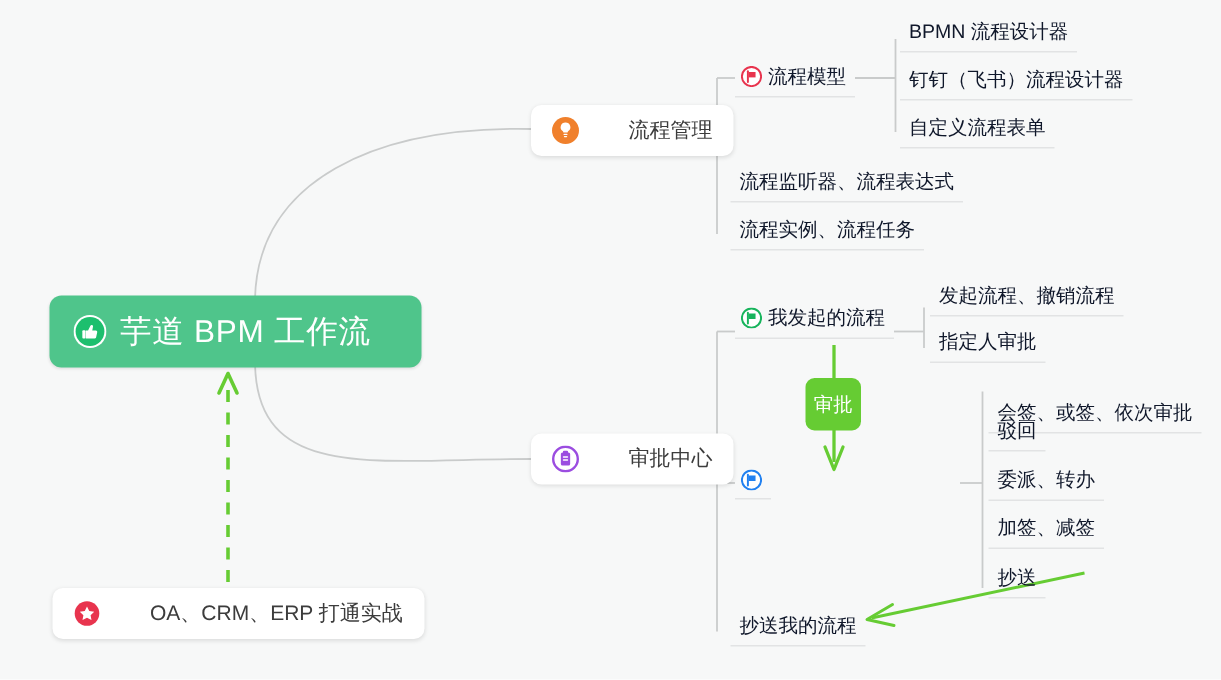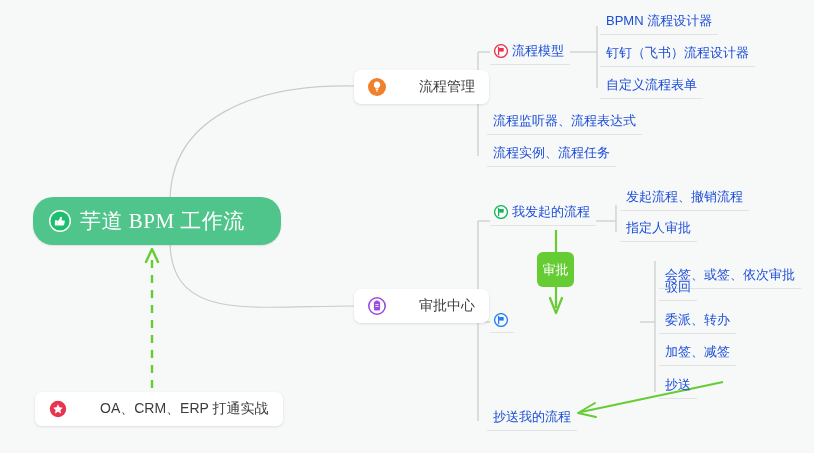--- a/index.html
+++ b/index.html
@@ -23,27 +23,26 @@
     width: 814px; height: 453px;
     pointer-events: none;
   }
 
   
   .root-node {
     position: absolute;
     left: 33px; top: 197px;
     width: 248px; height: 48px;
     background: #4FC58B;
-    border-radius: 20px;
+    border-radius: 8px;
     box-shadow: 0 1px 2px rgba(0,0,0,0.10);
     display: flex;
     align-items: center;
     padding-left: 16px;
     box-sizing: border-box;
-    font-family: Liberation Serif, serif;
   }
   .root-label {
     color: #ffffff;
     font-size: 21px;
     letter-spacing: 0.5px;
     margin-left: 9px;
     white-space: nowrap;
   }
 
   
@@ -67,21 +66,21 @@
   }
 
   #node-liuchengguanli { left: 354px; top: 70px; }
   #node-shenpizhongxin { left: 354px; top: 289px; }
   #node-oacrmerp      { left: 35px;  top: 392px; }
 
   
   .leaf {
     position: absolute;
     font-size: 13px;
-    color: #1d4ed8;
+    color: #0f172a;
     white-space: nowrap;
     padding: 0 6px 5px 6px;
     border-bottom: 1px solid #e2e3e4;
     box-sizing: border-box;
     line-height: 17px;
   }
   .leaf.withicon {
     display: flex;
     align-items: center;
     padding-left: 4px;

